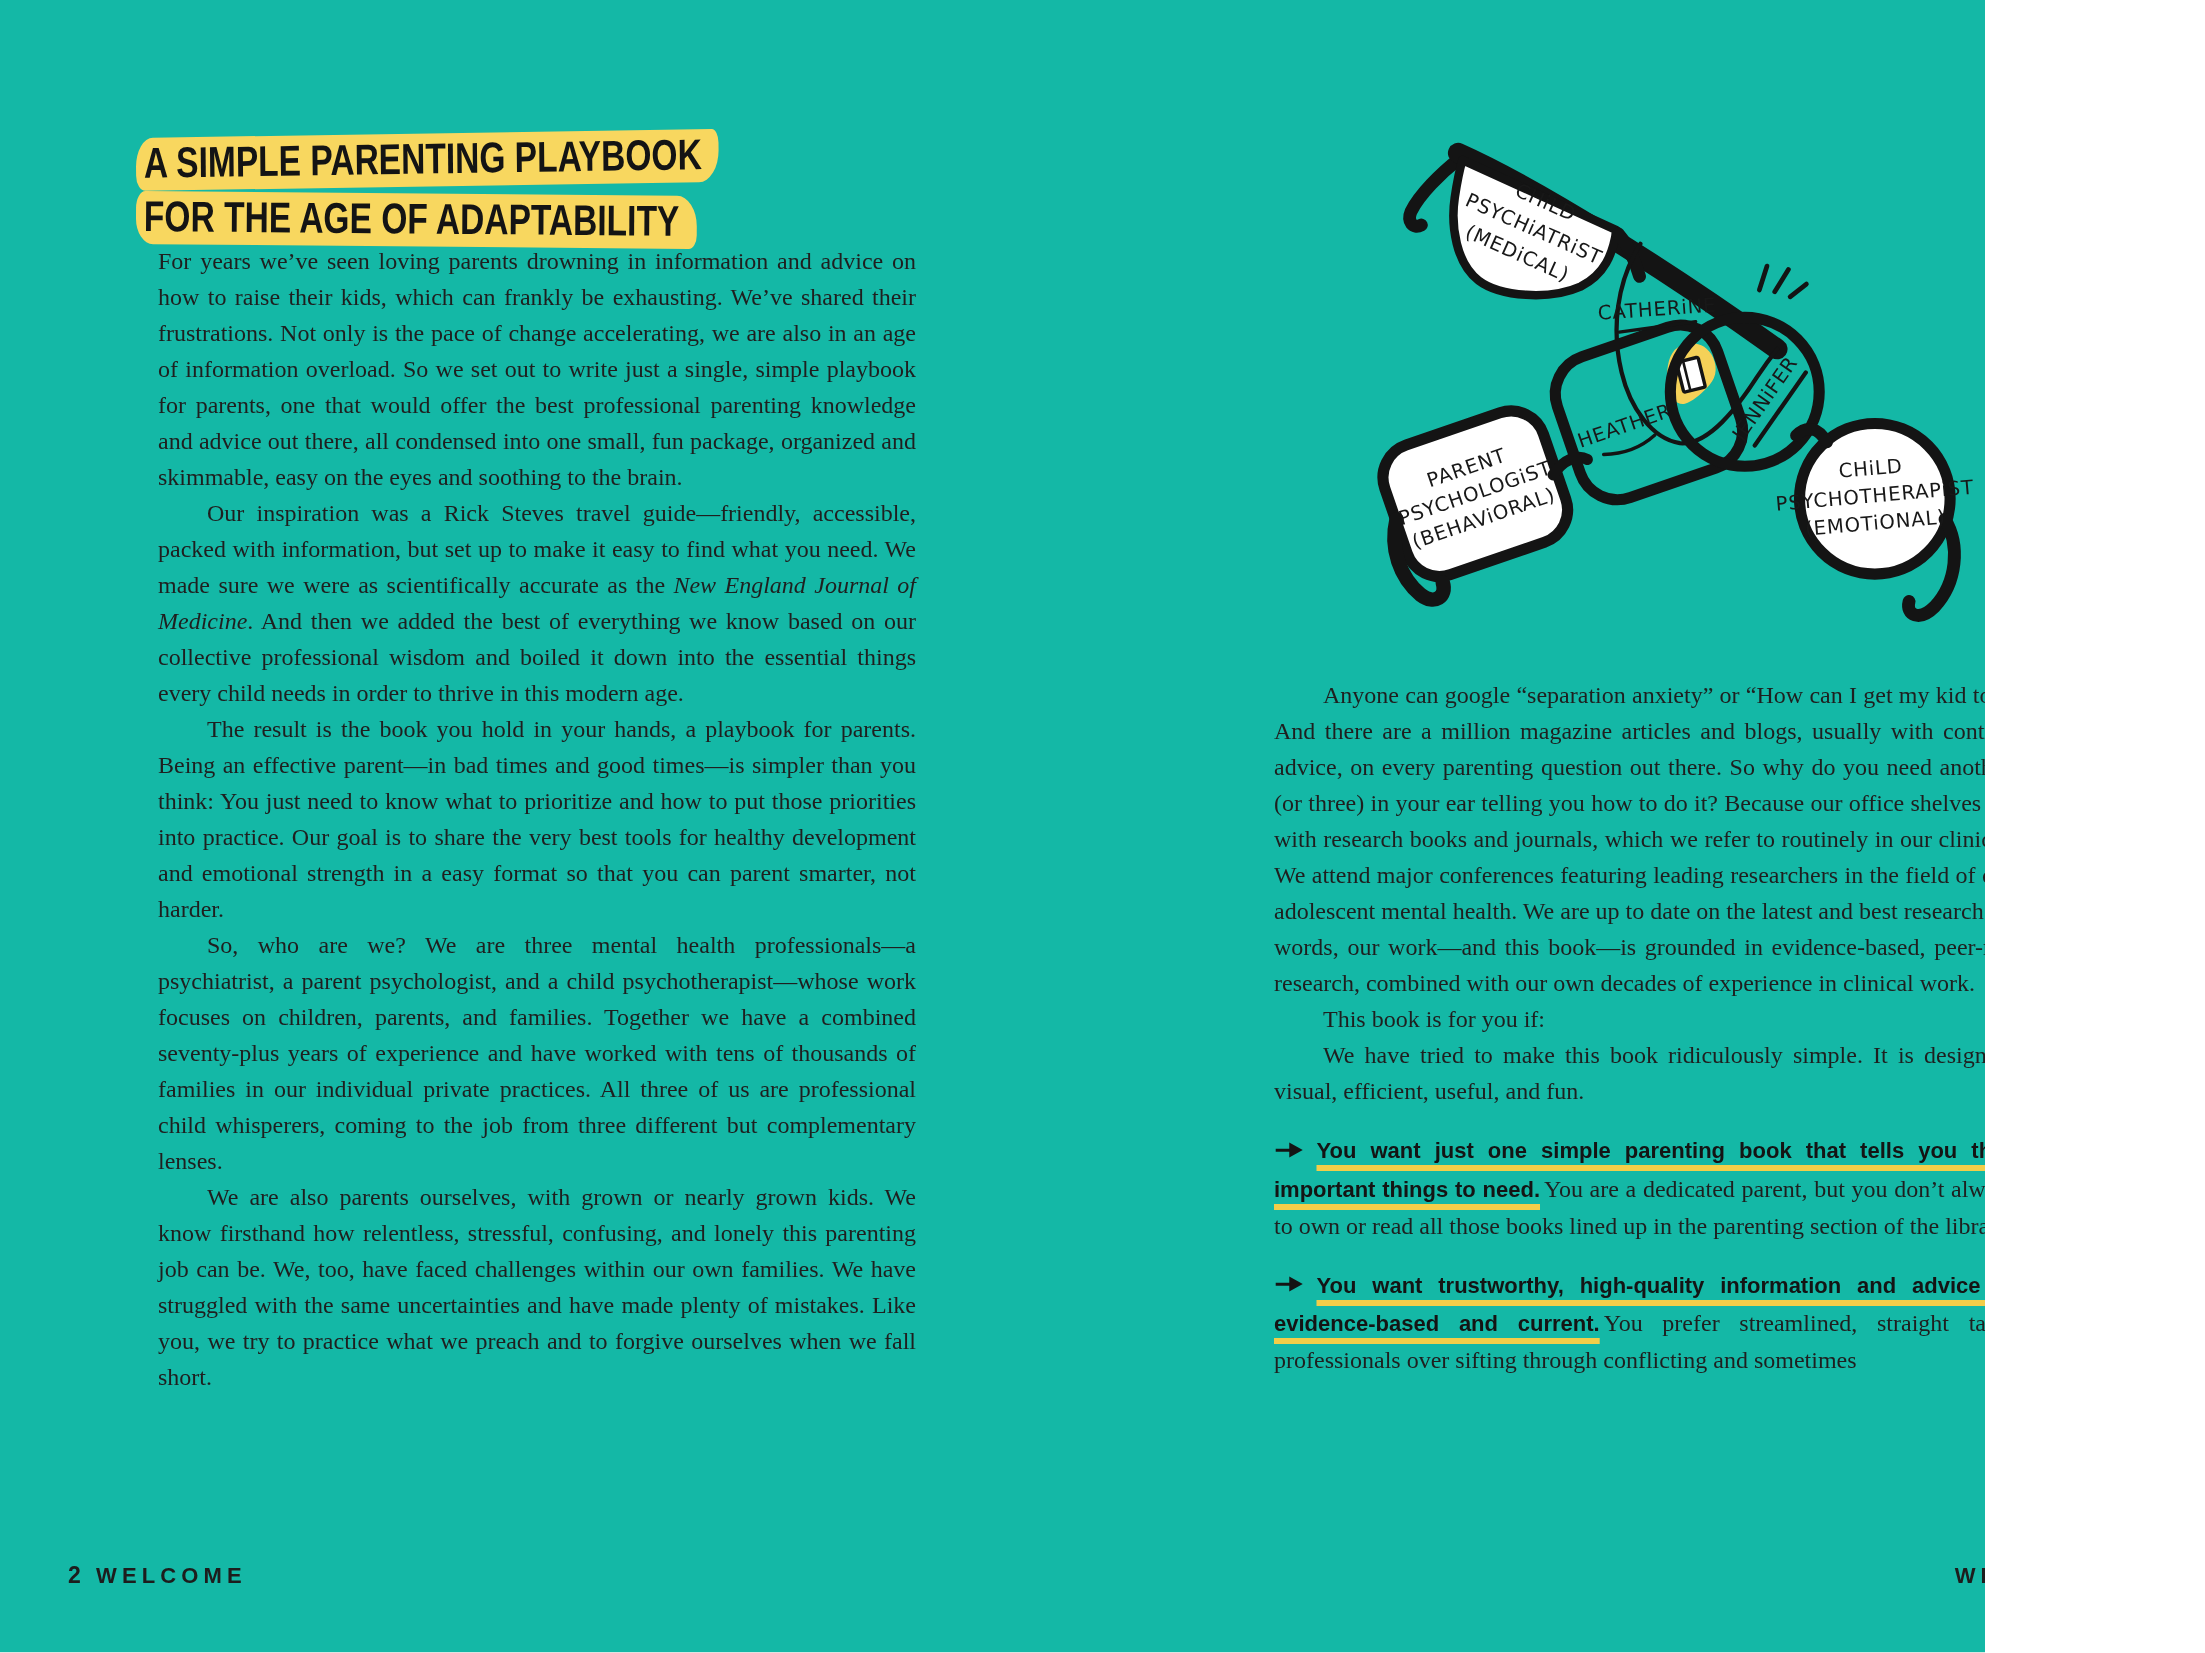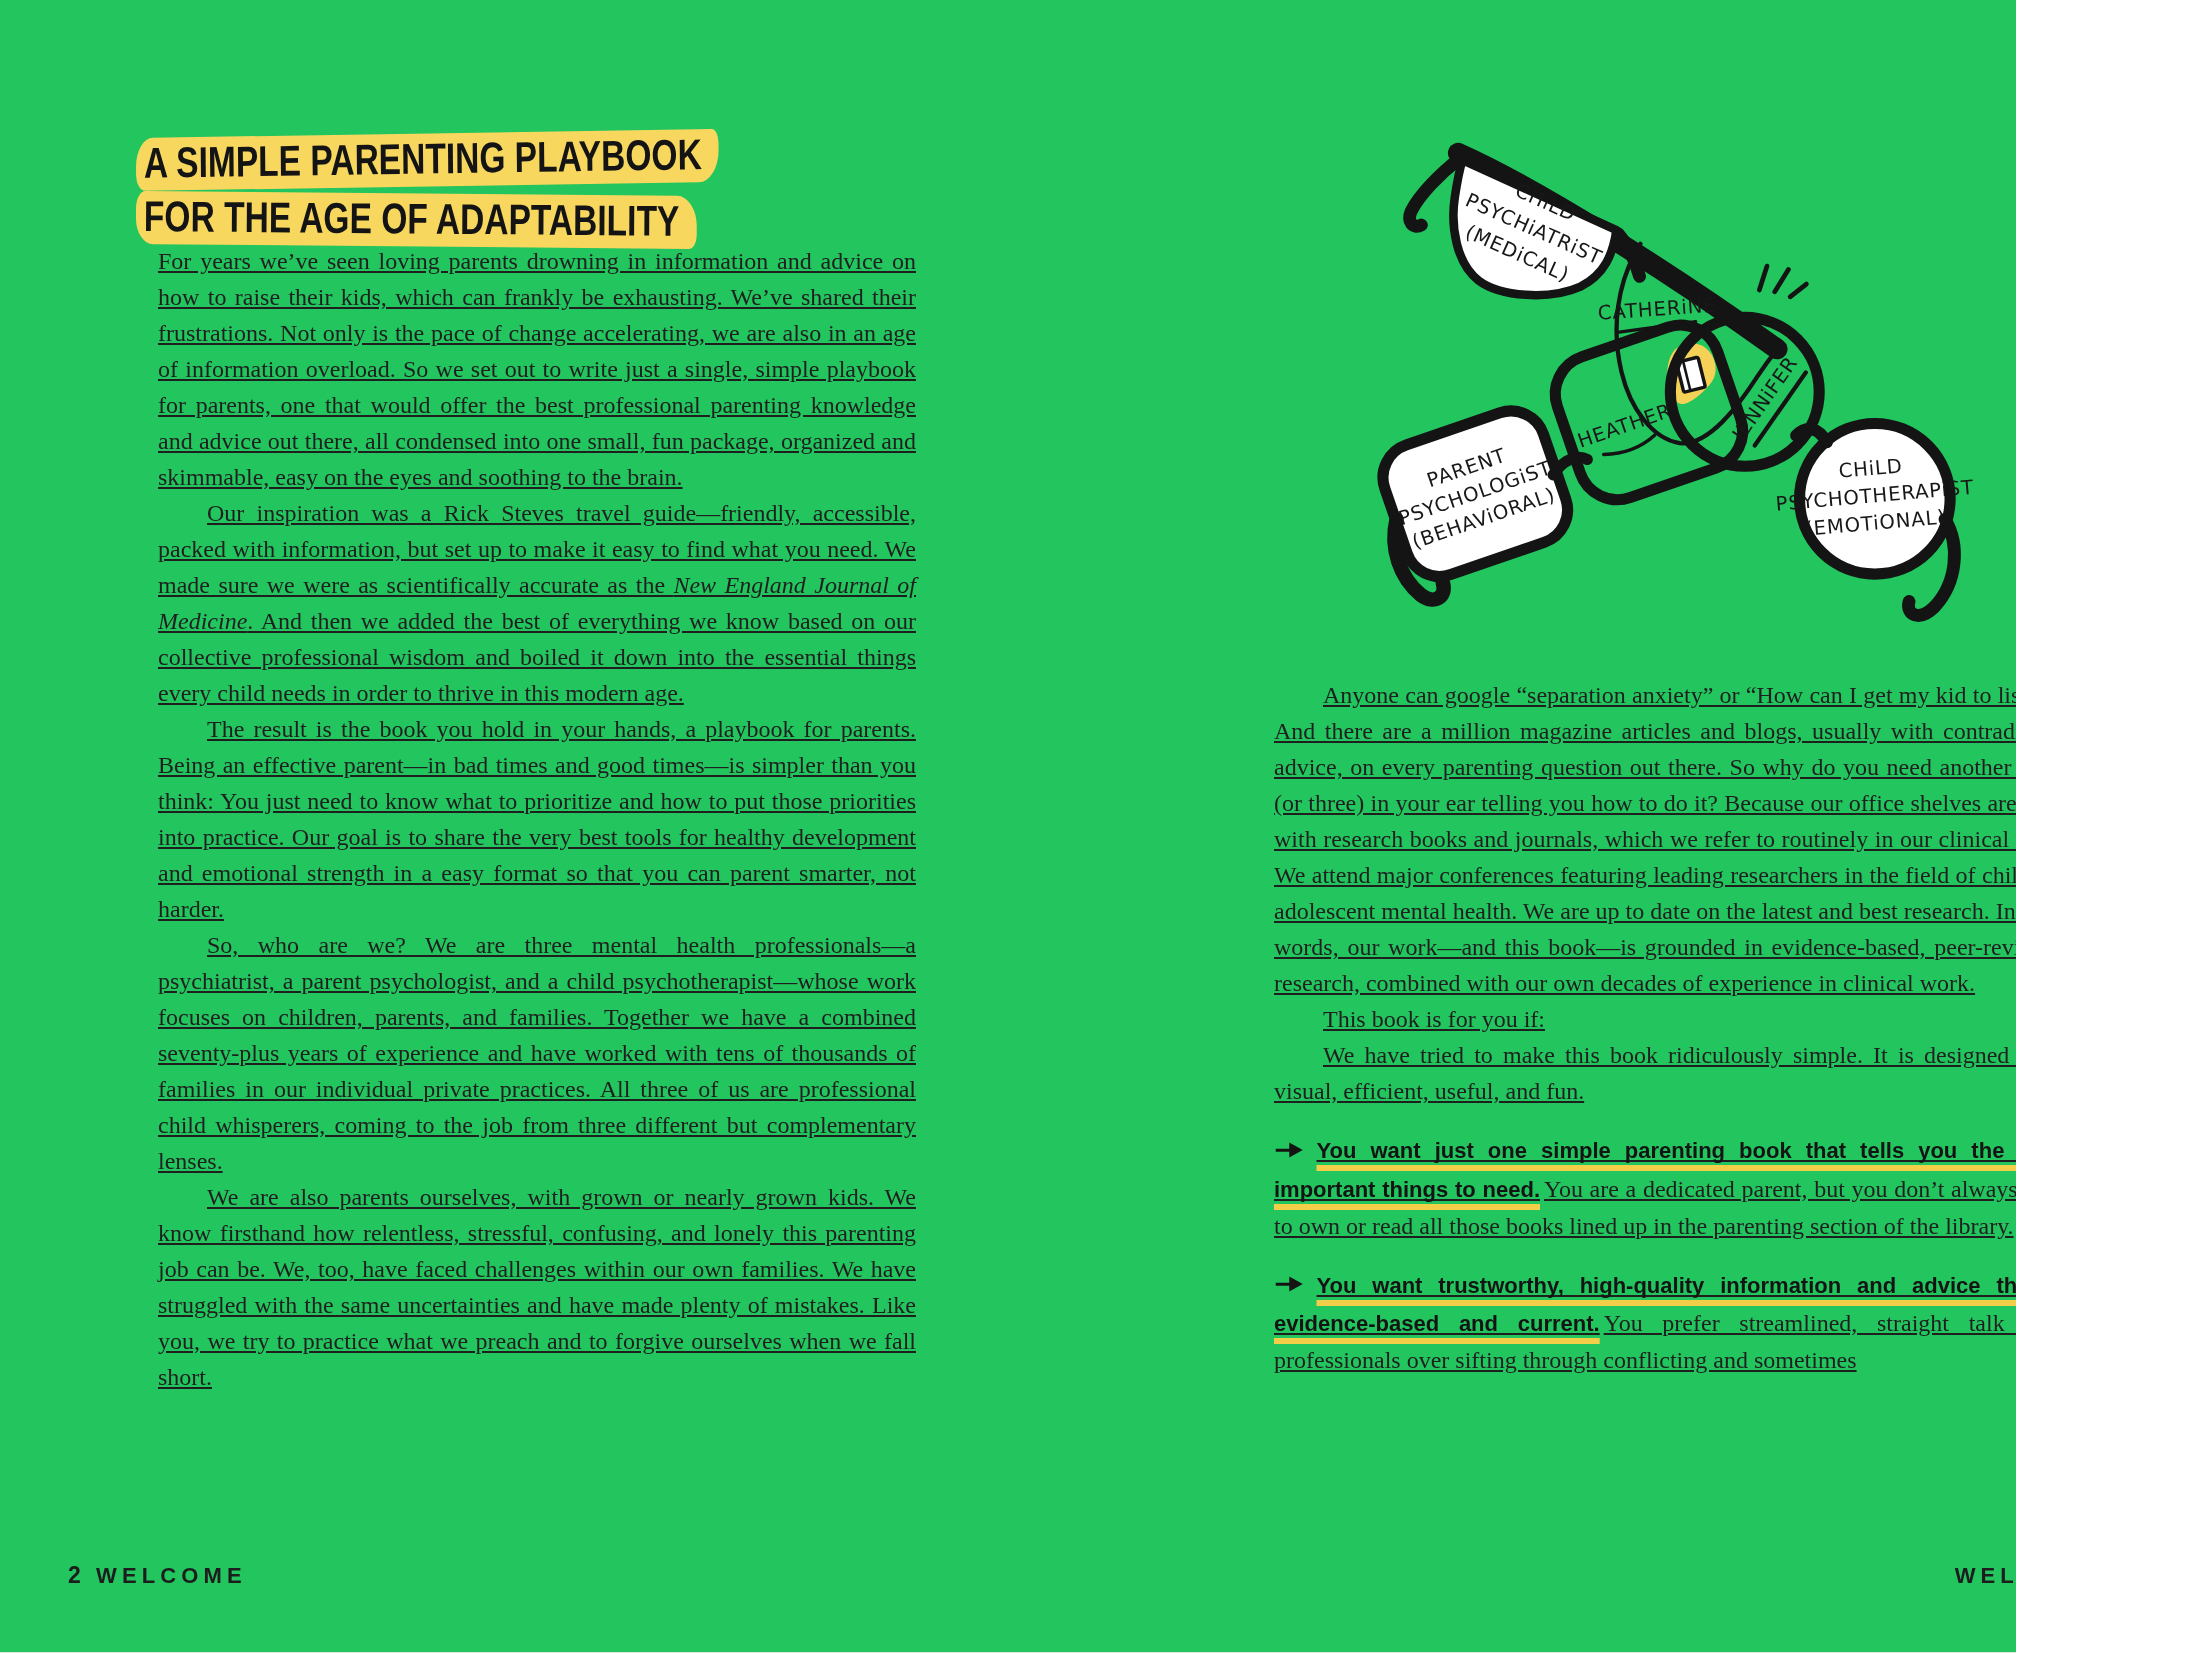--- a/index.html
+++ b/index.html
@@ -1,18 +1,18 @@
 <!DOCTYPE html>
 <html style="font-size:13.6px"><head>
 <meta charset="utf-8">
 <style>
   html,body{margin:0;padding:0;background:#ffffff;}
   .spread{
-    position:relative;width:1985px;height:1654px;background:#22c55e;overflow:hidden;
-    font-family:"Liberation Serif",serif;color:#1f1f1f;padding-left:31px;
+    position:relative;width:1985px;height:1654px;background:#14b8a6;overflow:hidden;
+    font-family:"Liberation Serif",serif;color:#1f1f1f;
   }
   .page{position:absolute;top:0;width:1103px;height:1654px;}
   .page-left{left:0;}
   .page-right{left:1103px;}
 
   
   .title-block{position:absolute;left:146px;top:138px;}
   .hl{
     display:block;width:max-content;background:#F8D75F;
     padding:2.5px 22px 6px 10.2px;margin-left:-10.2px;
@@ -23,21 +23,21 @@
   .title-text{
     font-family:"Liberation Sans",sans-serif;font-weight:700;font-size:43px;line-height:44px;
     letter-spacing:0px;color:#141414;white-space:nowrap;display:block;
   }
 
   
   .body-copy{position:absolute;width:758px;text-align:justify;}
   .body-left{left:158px;top:243px;} 
   .page-right .body-copy{left:171px;top:677px;width:797px;}
   .body-copy p{
-    margin:0;font-size:24px;line-height:36px;text-indent:49px;color:#1f1f1f;text-decoration:underline;
+    margin:0;font-size:24px;line-height:36px;text-indent:49px;color:#1f1f1f;
   }
   .body-copy p.first{text-indent:0;}
   .body-copy i{font-style:italic;}
 
   
   p.bullet{margin-top:23px;text-indent:0 !important;}
   .arrow-wrap{display:inline-block;vertical-align:-2.5px;margin-right:12px;}
   .blead{
     font-family:"Liberation Sans",sans-serif;font-weight:700;font-size:22px;
     color:#141414;

